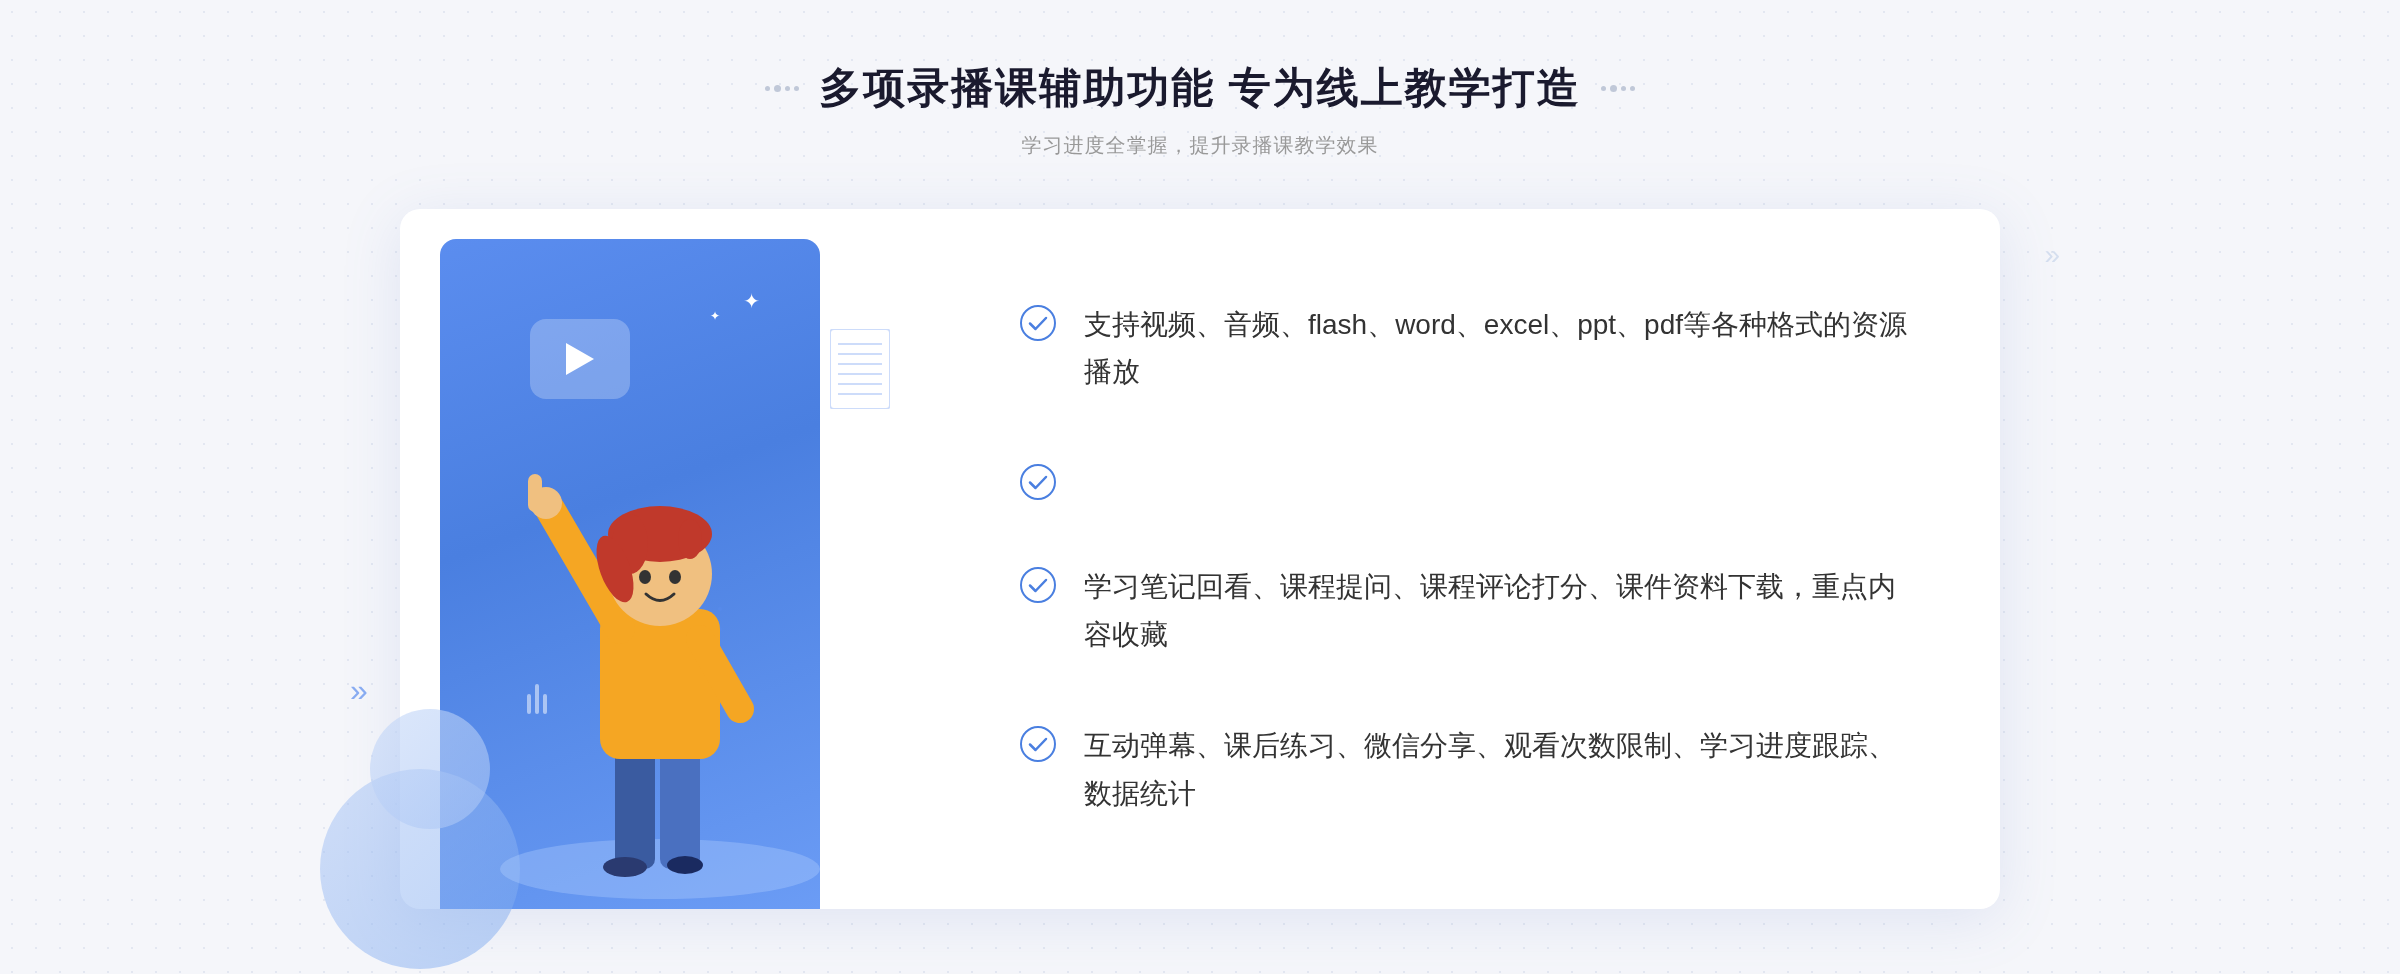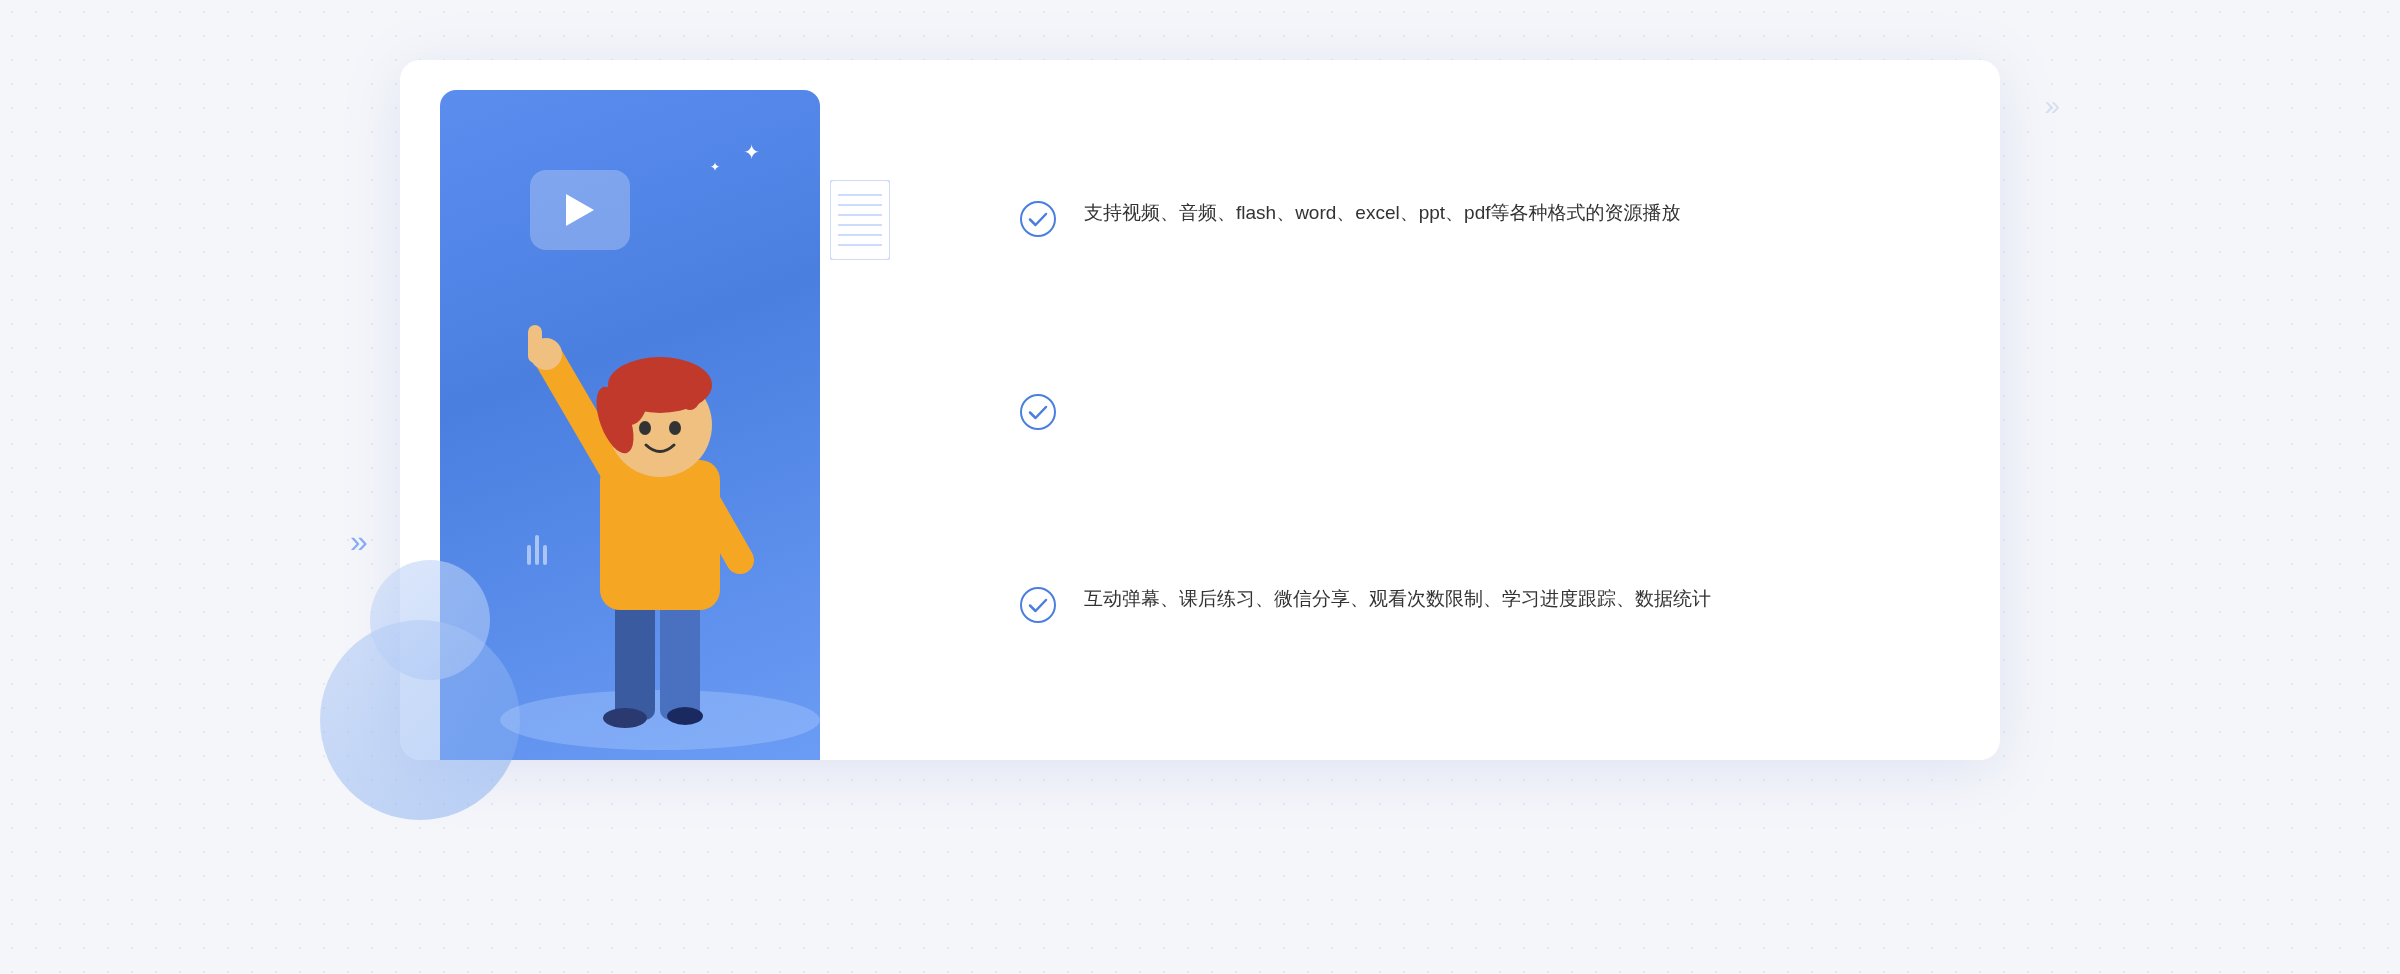--- a/index.html
+++ b/index.html
@@ -143,21 +143,21 @@
     }
 
     .check-icon {
       flex-shrink: 0;
       width: 36px;
       height: 36px;
       margin-top: 4px;
     }
 
     .feature-text {
-      font-size: 19px;
+      font-size: 28px;
       color: #333;
       line-height: 1.7;
       font-weight: 400;
     }
 
     
     .deco-circle-lg {
       position: absolute;
       bottom: -60px;
       left: -80px;
@@ -224,20 +224,40 @@
       position: absolute;
       color: white;
       font-size: 20px;
     }
   </style>
 </head>
 <body>
 
 <div class="page-wrapper">
 
+  <div class="header">
+    <div class="header-title-row">
+
+      <div class="decorative-dots">
+        <span></span>
+          <span></span>
+          <span></span>
+          <span></span>
+      </div>
+      <h1 class="header-title">多项录播课辅助功能 专为线上教学打造</h1>
+
+      <div class="decorative-dots">
+        <span></span>
+          <span></span>
+          <span></span>
+          <span></span>
+      </div>
+    </div>
+    <p class="header-subtitle">学习进度全掌握，提升录播课教学效果</p>
+  </div>
 
   <div class="main-card">
 
     <div class="illustration-area">
 
       <div class="blue-panel">
 
         <div class="play-bubble">
           <div class="play-triangle"></div>
         </div>
@@ -346,20 +366,27 @@
         <span class="feature-text">支持视频、音频、flash、word、excel、ppt、pdf等各种格式的资源播放</span>
       </div>
 
       <div class="feature-item">
         <svg class="check-icon" viewBox="0 0 36 36" fill="none" xmlns="http://www.w3.org/2000/svg">
           <circle cx="18" cy="18" r="17" stroke="#4a7fe0" stroke-width="2"></circle>
           <path d="M10 18.5L15.5 24L26 13" stroke="#4a7fe0" stroke-width="2.5" stroke-linecap="round" stroke-linejoin="round"></path>
         </svg>
       </div>
 
+      <div class="feature-item">
+        <svg class="check-icon" viewBox="0 0 36 36" fill="none" xmlns="http://www.w3.org/2000/svg">
+          <circle cx="18" cy="18" r="17" stroke="#4a7fe0" stroke-width="2"></circle>
+          <path d="M10 18.5L15.5 24L26 13" stroke="#4a7fe0" stroke-width="2.5" stroke-linecap="round" stroke-linejoin="round"></path>
+        </svg>
+        <span class="feature-text">学习笔记回看、课程提问、课程评论打分、课件资料下载，重点内容收藏</span>
+      </div>
 
       <div class="feature-item">
         <svg class="check-icon" viewBox="0 0 36 36" fill="none" xmlns="http://www.w3.org/2000/svg">
           <circle cx="18" cy="18" r="17" stroke="#4a7fe0" stroke-width="2"></circle>
           <path d="M10 18.5L15.5 24L26 13" stroke="#4a7fe0" stroke-width="2.5" stroke-linecap="round" stroke-linejoin="round"></path>
         </svg>
         <span class="feature-text">互动弹幕、课后练习、微信分享、观看次数限制、学习进度跟踪、数据统计</span>
       </div>
 
     </div>

